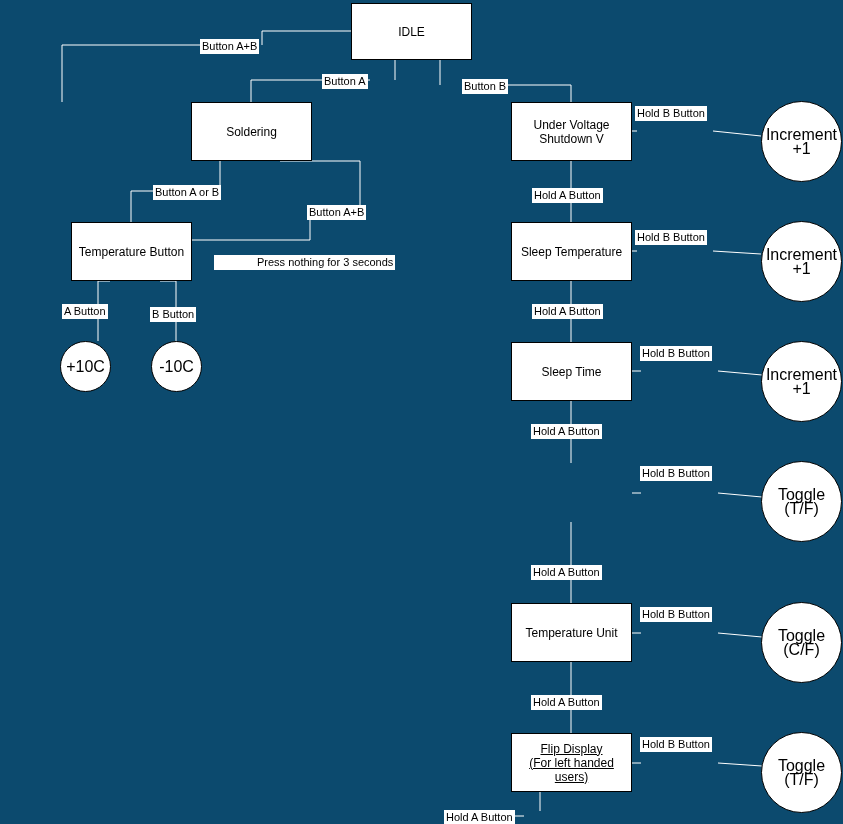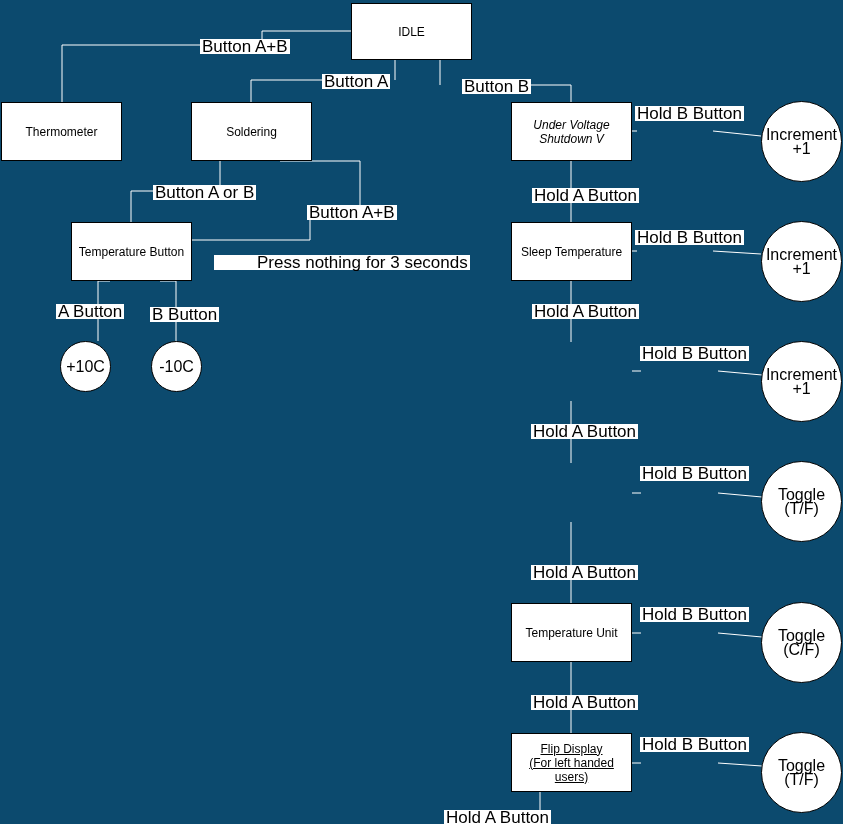--- a/index.html
+++ b/index.html
@@ -41,21 +41,21 @@
     align-items: center;
     justify-content: center;
     text-align: center;
     font-size: 16px;
     line-height: 14px;
   }
   .edge-label {
     position: absolute;
     background: #ffffff;
     color: #000000;
-    font-size: 17px;
+    font-size: 11px;
     line-height: 13px;
     padding: 1px 2px;
     white-space: nowrap;
     box-sizing: border-box;
   }
   svg.links {
     position: absolute;
     left: 0;
     top: 0;
     width: 843px;
@@ -107,46 +107,46 @@
 
       <path d="M 571 662 L 571 696 M 571 709 L 571 733"></path>
 
       <path d="M 632 763 L 641 763 M 718 763 L 762 766"></path>
 
       <path d="M 540 792 L 540 811 M 524 816 L 480 816"></path>
     </g>
   </svg>
 
   <div class="node" style="left:351px;top:3px;width:121px;height:57px;">IDLE</div>
-  <div class="node" style="left:1px;top:102px;width:121px;height:59px;">Thermometer</div>
   <div class="node" style="left:191px;top:102px;width:121px;height:59px;">Soldering</div>
   <div class="node" style="left:71px;top:222px;width:121px;height:59px;">Temperature Button</div>
   <div class="circle" style="left:60px;top:341px;width:51px;height:51px;">+10C</div>
   <div class="circle" style="left:151px;top:341px;width:51px;height:51px;">-10C</div>
-  <div class="node" style="left:511px;top:102px;width:121px;height:59px;font-style:italic;">Under Voltage
+  <div class="node" style="left:511px;top:102px;width:121px;height:59px;">Under Voltage
 Shutdown V</div>
   <div class="node" style="left:511px;top:222px;width:121px;height:59px;">Sleep Temperature</div>
+  <div class="node" style="left:511px;top:342px;width:121px;height:59px;">Sleep Time</div>
   <div class="node" style="left:511px;top:603px;width:121px;height:59px;">Temperature Unit</div>
   <div class="node" style="left:511px;top:733px;width:121px;height:59px;text-decoration:underline;">Flip Display
 (For left handed
 users)</div>
   <div class="circle" style="left:761px;top:101px;width:81px;height:81px;">Increment +1</div>
   <div class="circle" style="left:761px;top:221px;width:81px;height:81px;">Increment +1</div>
   <div class="circle" style="left:761px;top:341px;width:81px;height:81px;">Increment +1</div>
   <div class="circle" style="left:761px;top:461px;width:81px;height:81px;">Toggle (T/F)</div>
   <div class="circle" style="left:761px;top:602px;width:81px;height:81px;">Toggle (C/F)</div>
   <div class="circle" style="left:761px;top:732px;width:81px;height:81px;">Toggle (T/F)</div>
 
   <div class="edge-label" style="left:200px;top:39px;">Button A+B</div>
   <div class="edge-label" style="left:322px;top:74px;">Button A</div>
   <div class="edge-label" style="left:462px;top:79px;">Button B</div>
   <div class="edge-label" style="left:153px;top:185px;">Button A or B</div>
   <div class="edge-label" style="left:307px;top:205px;">Button A+B</div>
   <div class="edge-label" style="left:214px;top:255px;padding-left:43px;">Press nothing for 3 seconds</div>
-  <div class="edge-label" style="left:56px;top:304px;">A Button</div>
+  <div class="edge-label" style="left:62px;top:304px;">A Button</div>
   <div class="edge-label" style="left:150px;top:307px;">B Button</div>
   <div class="edge-label" style="left:635px;top:106px;">Hold B Button</div>
   <div class="edge-label" style="left:532px;top:188px;">Hold A Button</div>
   <div class="edge-label" style="left:635px;top:230px;">Hold B Button</div>
   <div class="edge-label" style="left:532px;top:304px;">Hold A Button</div>
   <div class="edge-label" style="left:640px;top:346px;">Hold B Button</div>
   <div class="edge-label" style="left:531px;top:424px;">Hold A Button</div>
   <div class="edge-label" style="left:640px;top:466px;">Hold B Button</div>
   <div class="edge-label" style="left:531px;top:565px;">Hold A Button</div>
   <div class="edge-label" style="left:640px;top:607px;">Hold B Button</div>

